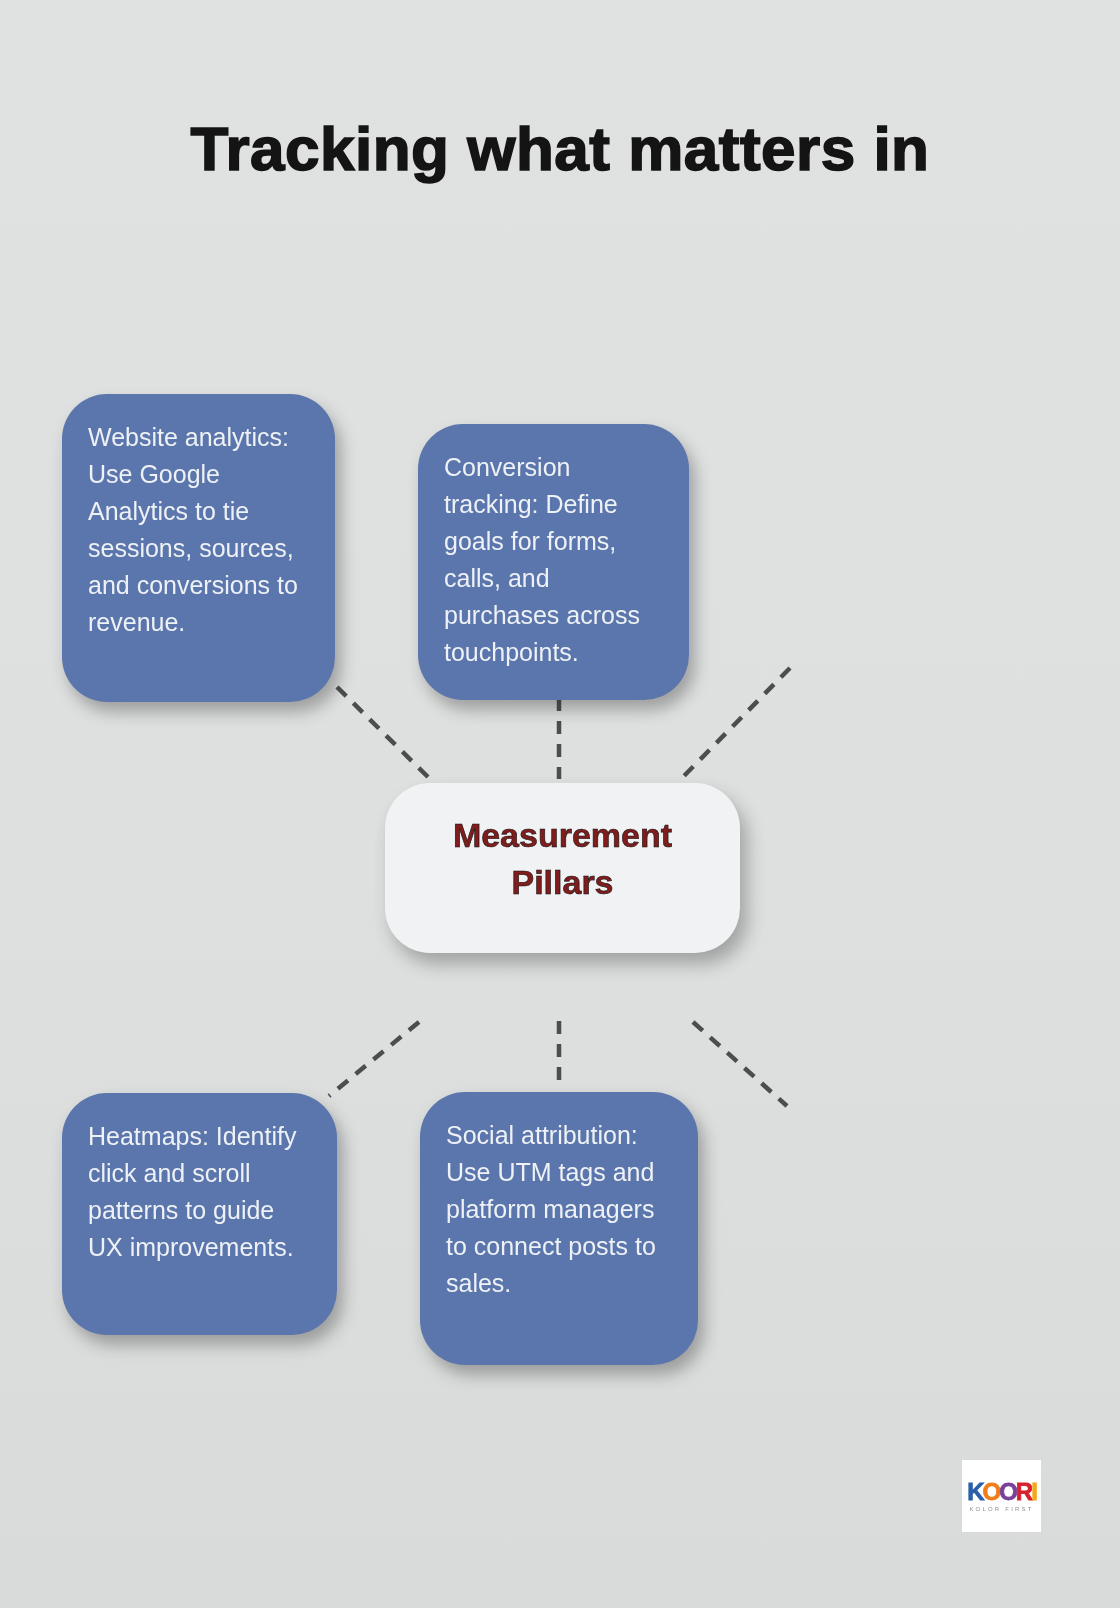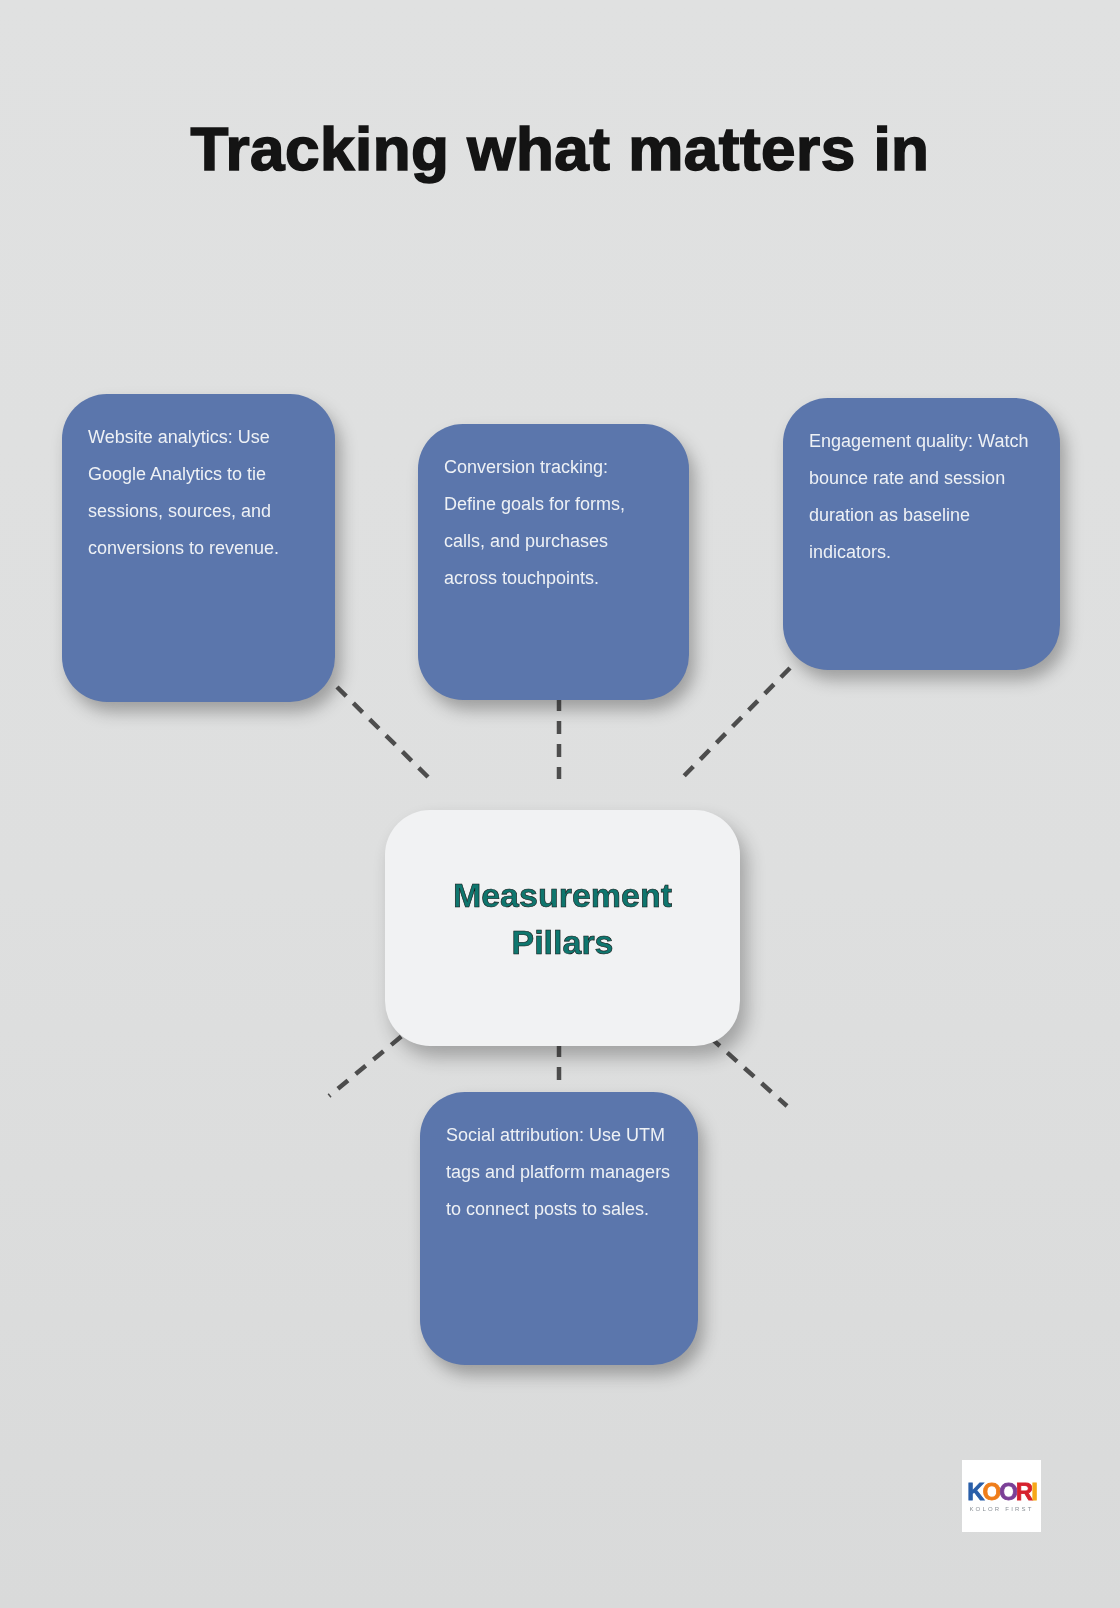--- a/index.html
+++ b/index.html
@@ -12,30 +12,30 @@
   .title{
     position:absolute;top:104px;left:0;width:1120px;
     text-align:center;font-weight:bold;font-size:62px;line-height:90px;
     color:#141414;letter-spacing:.5px;
     -webkit-text-stroke:1.6px #141414;
   }
   svg.connectors{position:absolute;left:0;top:0;}
   .node{
     position:absolute;background:#5b76ac;border-radius:45px;
     box-shadow:6px 10px 16px rgba(40,40,40,.35);
-    color:#eef1f5;font-size:18px;line-height:37px;
+    color:#eef1f5;font-size:25px;line-height:37px;
     padding:25px 26px;box-sizing:border-box;
   }
   .center-node{
-    position:absolute;left:385px;top:783px;width:355px;height:236px;
+    position:absolute;left:385px;top:783px;width:355px;height:170px;
     background:#f1f2f3;border-radius:45px;
     box-shadow:7px 11px 18px rgba(40,40,40,.33);
     display:flex;align-items:center;justify-content:center;
     text-align:center;padding:0 44px 18px 44px;box-sizing:border-box;
-    font-weight:bold;font-size:34px;line-height:47px;color:#0f766e;margin-top:27px;
+    font-weight:bold;font-size:34px;line-height:47px;color:#7f1d1d;
     -webkit-text-stroke:.6px #111;
   }
   .node-tl{left:62px;top:394px;width:273px;height:308px;}
   .node-tm{left:418px;top:396px;width:271px;height:276px;margin-top:28px;}
   .node-tr{left:783px;top:398px;width:277px;height:272px;}
   .node-bl{left:62px;top:1093px;width:275px;height:242px;}
   .node-bm{left:420px;top:1092px;width:278px;height:273px;}
   .node-br{left:785px;top:1097px;width:273px;height:275px;}
   .logo{
     position:absolute;left:962px;top:1460px;width:79px;height:72px;
@@ -68,28 +68,28 @@
     <line x1="559" y1="1021" x2="559" y2="1089"></line>
     <line x1="693" y1="1022" x2="787" y2="1106"></line>
   </svg>
 
   <div class="node node-tl">
     <span>Website analytics: Use Google Analytics to tie sessions, sources, and conversions to revenue.</span>
   </div>
   <div class="node node-tm">
     <span>Conversion tracking: Define goals for forms, calls, and purchases across touchpoints.</span>
   </div>
-  <div class="node node-tr">
-    <span>Engagement quality: Watch bounce rate and session duration as baseline indicators.</span>
-  </div>
 
   <div class="center-node">
     <span>Measurement Pillars</span>
   </div>
 
+  <div class="node node-bl">
+    <span>Heatmaps: Identify click and scroll patterns to guide UX improvements.</span>
+  </div>
   <div class="node node-bm">
     <span>Social attribution: Use UTM tags and platform managers to connect posts to sales.</span>
   </div>
 
   <div class="logo">
     <div class="logo-word">
       <span style="color: rgb(42, 95, 169);">K</span><span style="color: rgb(239, 125, 26);">O</span><span style="color: rgb(123, 63, 151);">O</span><span style="color: rgb(214, 33, 46);">R</span><span style="color: rgb(246, 168, 24);">I</span>
     </div>
     <div class="logo-tagline">KOLOR FIRST</div>
   </div>

